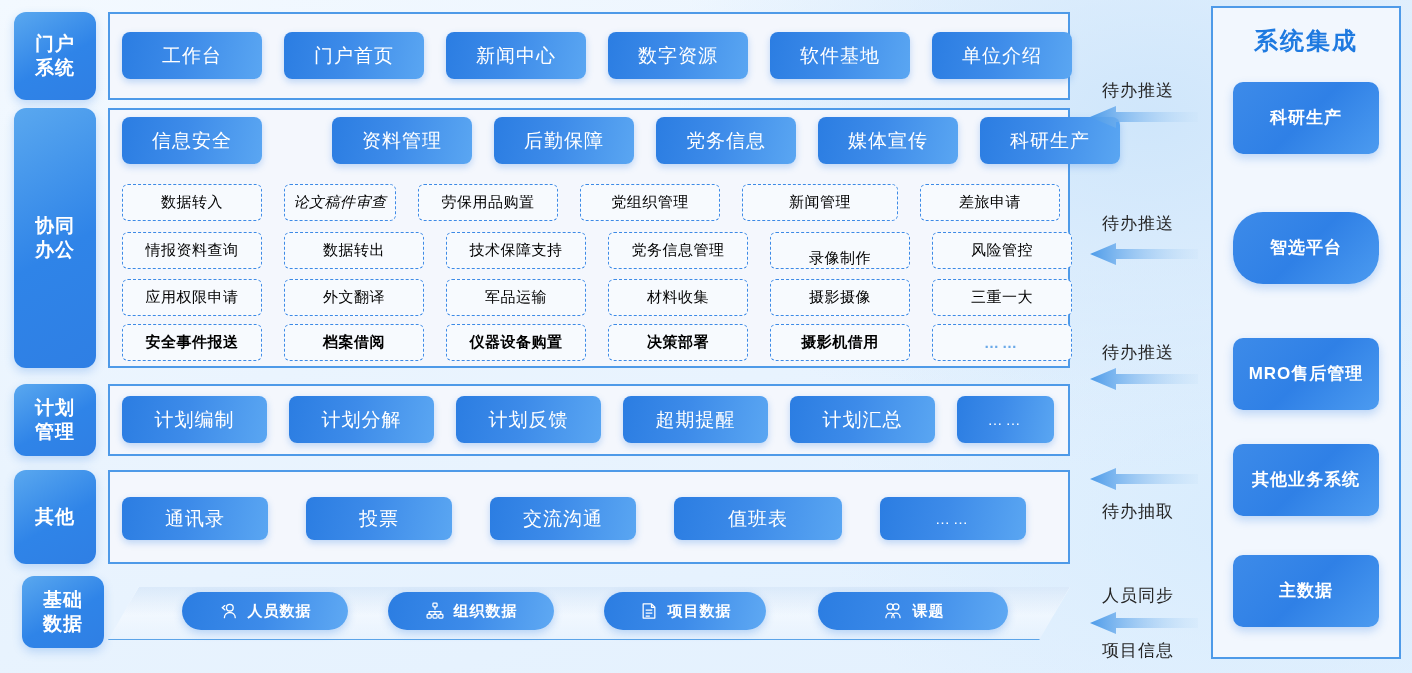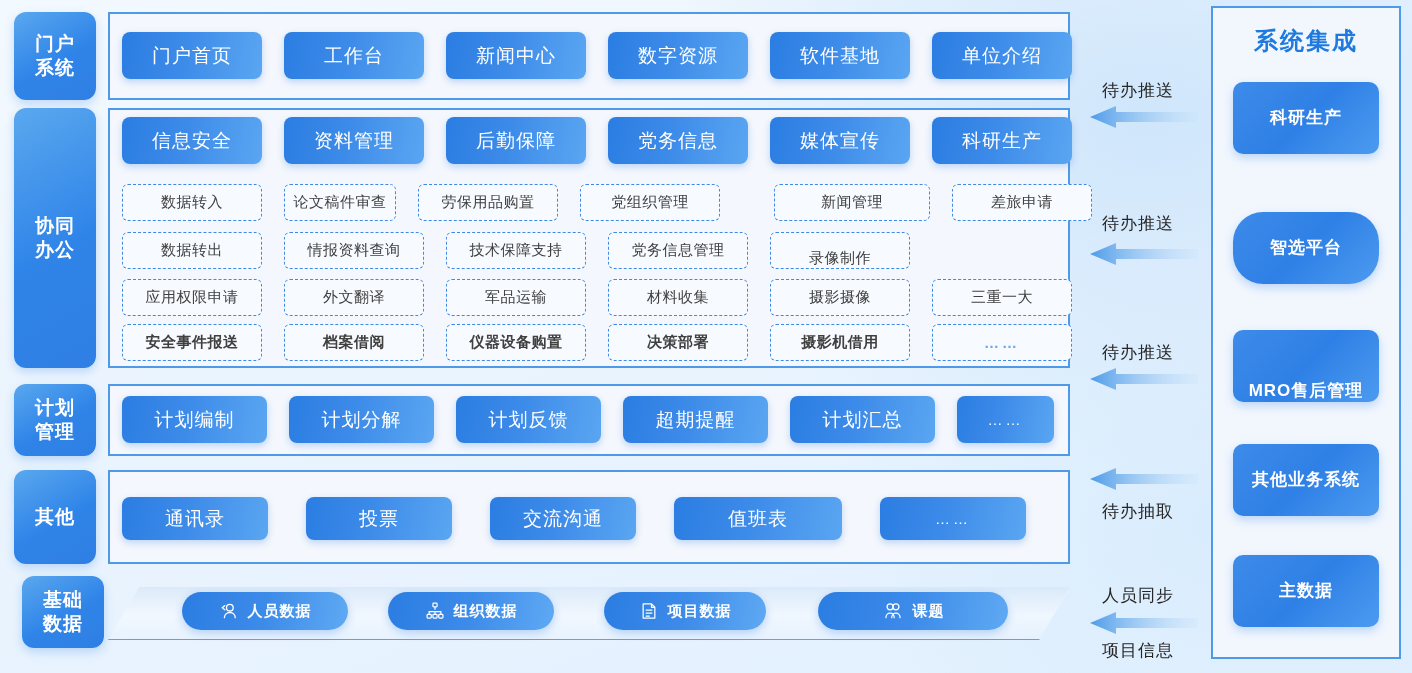--- a/index.html
+++ b/index.html
@@ -41,21 +41,21 @@
     box-shadow:0 3px 7px rgba(45,125,226,.28);
     box-sizing:border-box;text-align:center;
   }
   .pill.dots{font-size:15px;letter-spacing:3px;}
 
   
   .dbox{
     display:flex;align-items:center;justify-content:center;
     border:1px dashed #3d8ae6;border-radius:6px;
     background:#f7fafe;
-    color:#404040;font-size:15px;letter-spacing:.5px;
+    color:#000000;font-size:15px;letter-spacing:.5px;
     box-sizing:border-box;text-align:center;
   }
   .dbox.dots{letter-spacing:3px;color:#6aa9e8;}
 
   
   .row{position:absolute;display:flex;}
 
   
   .trapez{
     position:absolute;left:108px;top:587px;width:962px;height:52px;
@@ -124,97 +124,100 @@
     <span style="white-space:pre-line">其他</span>
   </div>
   <div class="rail" style="top:576px;height:72px;margin-left:8px;">
     <span style="white-space:pre-line">基础
 数据</span>
   </div>
 
   <div class="panel" style="top:12px;width:962px;height:88px;"></div>
   <div class="row" style="left:122px;top:32px;gap:22px;">
     <div class="pill" style="width:140px;height:47px;">
+        <span>工作台</span>
+      </div>
+    <div class="pill" style="width:140px;height:47px;">
         <span>门户首页</span>
-      </div>
-    <div class="pill" style="width:140px;height:47px;">
-        <span>工作台</span>
       </div>
     <div class="pill" style="width:140px;height:47px;">
         <span>新闻中心</span>
       </div>
     <div class="pill" style="width:140px;height:47px;">
         <span>数字资源</span>
       </div>
     <div class="pill" style="width:140px;height:47px;">
         <span>软件基地</span>
       </div>
     <div class="pill" style="width:140px;height:47px;">
         <span>单位介绍</span>
       </div>
   </div>
 
   <div class="panel" style="top:108px;width:962px;height:260px;"></div>
   <div class="row" style="left:122px;top:117px;gap:22px;border-radius:18px;">
     <div class="pill" style="width:140px;height:47px;">
         <span>信息安全</span>
       </div>
-    <div class="pill" style="width:140px;height:47px;">
+    <div class="pill" style="width:140px;height:47px;margin-left:48px;">
         <span>资料管理</span>
       </div>
     <div class="pill" style="width:140px;height:47px;">
         <span>后勤保障</span>
       </div>
     <div class="pill" style="width:140px;height:47px;">
         <span>党务信息</span>
       </div>
     <div class="pill" style="width:140px;height:47px;">
         <span>媒体宣传</span>
       </div>
     <div class="pill" style="width:140px;height:47px;">
         <span>科研生产</span>
       </div>
   </div>
 
   <div class="row" style="left:122px;top:184px;gap:22px;">
     <div class="dbox" style="width:140px;height:37px;">
         <span>数据转入</span>
       </div>
-    <div class="dbox" style="width:112px;height:37px;">
+    <div class="dbox" style="width:112px;height:37px;font-style:italic;">
         <span>论文稿件审查</span>
       </div>
     <div class="dbox" style="width:140px;height:37px;">
         <span>劳保用品购置</span>
       </div>
     <div class="dbox" style="width:140px;height:37px;">
         <span>党组织管理</span>
       </div>
-    <div class="dbox" style="width:156px;height:37px;margin-left:32px;">
+    <div class="dbox" style="width:156px;height:37px;">
         <span>新闻管理</span>
       </div>
     <div class="dbox" style="width:140px;height:37px;">
         <span>差旅申请</span>
       </div>
   </div>
 
   <div class="row" style="left:122px;top:232px;gap:22px;">
     <div class="dbox" style="width:140px;height:37px;">
+        <span>情报资料查询</span>
+      </div>
+    <div class="dbox" style="width:140px;height:37px;">
         <span>数据转出</span>
-      </div>
-    <div class="dbox" style="width:140px;height:37px;">
-        <span>情报资料查询</span>
       </div>
     <div class="dbox" style="width:140px;height:37px;">
         <span>技术保障支持</span>
       </div>
     <div class="dbox" style="width:140px;height:37px;">
         <span>党务信息管理</span>
       </div>
     <div class="dbox" style="width:140px;height:37px;align-items:flex-end;">
         <span>录像制作</span>
+      </div>
+    <div class="dbox" style="width:140px;height:37px;">
+        <span>风险管控</span>
       </div>
   </div>
 
   <div class="row" style="left:122px;top:279px;gap:22px;">
     <div class="dbox" style="width:140px;height:37px;">
         <span>应用权限申请</span>
       </div>
     <div class="dbox" style="width:140px;height:37px;">
         <span>外文翻译</span>
       </div>
@@ -425,21 +428,21 @@
   <div class="inttitle">
     <span>系统集成</span>
   </div>
 
   <div class="intcard" style="top:82px;height:72px;">
     <span>科研生产</span>
   </div>
   <div class="intcard" style="top:212px;height:72px;border-radius:30px;">
     <span>智选平台</span>
   </div>
-  <div class="intcard" style="top:330px;height:72px;align-items:flex-end;">
+  <div class="intcard" style="top:338px;height:72px;">
     <span>MRO售后管理</span>
   </div>
   <div class="intcard" style="top:444px;height:72px;">
     <span>其他业务系统</span>
   </div>
   <div class="intcard" style="top:555px;height:72px;">
     <span>主数据</span>
   </div>
 
 </div>

